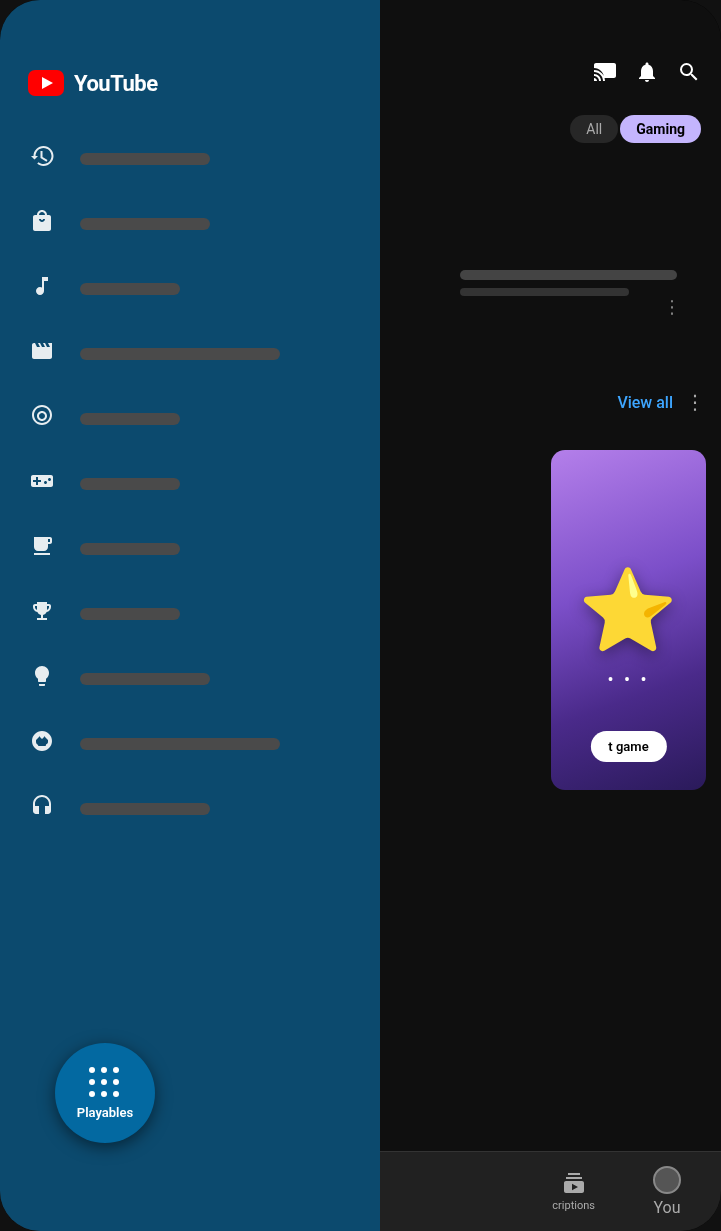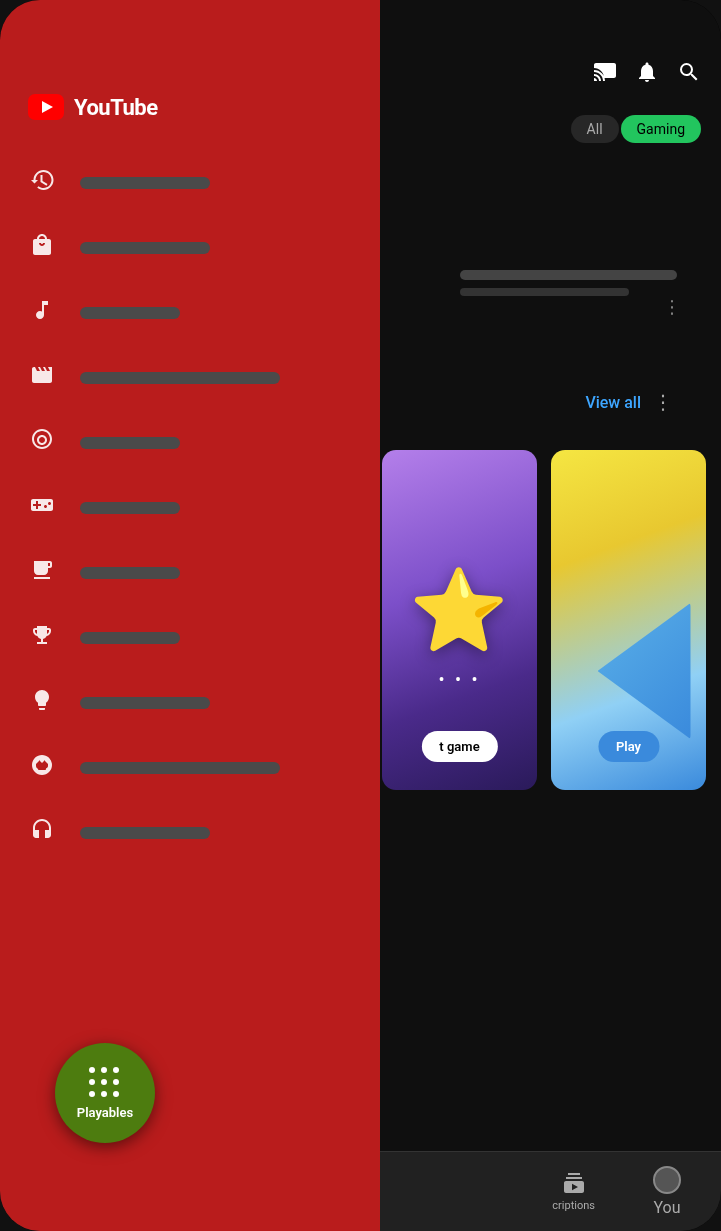--- a/index.html
+++ b/index.html
@@ -58,29 +58,30 @@
 
     .filter-pill {
       background: #272727;
       border-radius: 16px;
       padding: 6px 16px;
       color: #aaa;
       font-size: 14px;
     }
 
     .filter-pill.active {
-      background: #22c55e;
+      background: #c4b5fd;
       color: #000;
+      font-weight: bold;
     }
 
     
     .section-header {
       position: absolute;
       top: 390px;
-      right: 48px;
+      right: 16px;
       display: flex;
       align-items: center;
       gap: 12px;
     }
 
     .view-all-text {
       color: #3ea6ff;
       font-size: 16px;
       font-weight: 500;
     }
@@ -199,23 +200,23 @@
       border: 2px solid #888;
     }
 
     
     .sidebar {
       position: absolute;
       top: 0;
       left: 0;
       width: 380px;
       height: 100%;
-      background: #b91c1c;
+      background: #0c4a6e;
       z-index: 10;
-      padding-top: 74px;
+      padding-top: 50px;
     }
 
     
     .yt-logo-area {
       display: flex;
       align-items: center;
       gap: 10px;
       padding: 20px 28px 30px 28px;
     }
 
@@ -270,21 +271,21 @@
     }
 
     
     .fab-button {
       position: absolute;
       bottom: 88px;
       left: 55px;
       width: 100px;
       height: 100px;
       border-radius: 50%;
-      background: #4d7c0f;
+      background: #0369a1;
       display: flex;
       flex-direction: column;
       align-items: center;
       justify-content: center;
       z-index: 20;
       cursor: pointer;
       box-shadow: 0 4px 16px rgba(0,0,0,0.5);
       gap: 2px;
     }
 
@@ -361,24 +362,20 @@
     <div class="game-cards-area">
 
       <div class="game-card game-card-1">
         <div class="star-icon">⭐</div>
         <div class="card-three-dots">• • •</div>
         <div class="play-button-pill">
           <span>t game</span>
         </div>
       </div>
 
-      <div class="game-card game-card-2">
-        <div style="position:absolute; top:45%; left:30%; width:60%; height:40%; background: linear-gradient(135deg, #5ab0e8 0%, #3a8adc 100%); clip-path: polygon(0 50%, 100% 0, 100% 100%); border-radius:4px;"></div>
-        <div class="play-button-pill-2">Play</div>
-      </div>
     </div>
 
   </div>
 
   <div class="sidebar">
 
     <div class="yt-logo-area">
       <div class="yt-logo-icon">
         <svg width="36" height="26" viewBox="0 0 36 26">
           <rect width="36" height="26" rx="7" fill="#FF0000"></rect>

